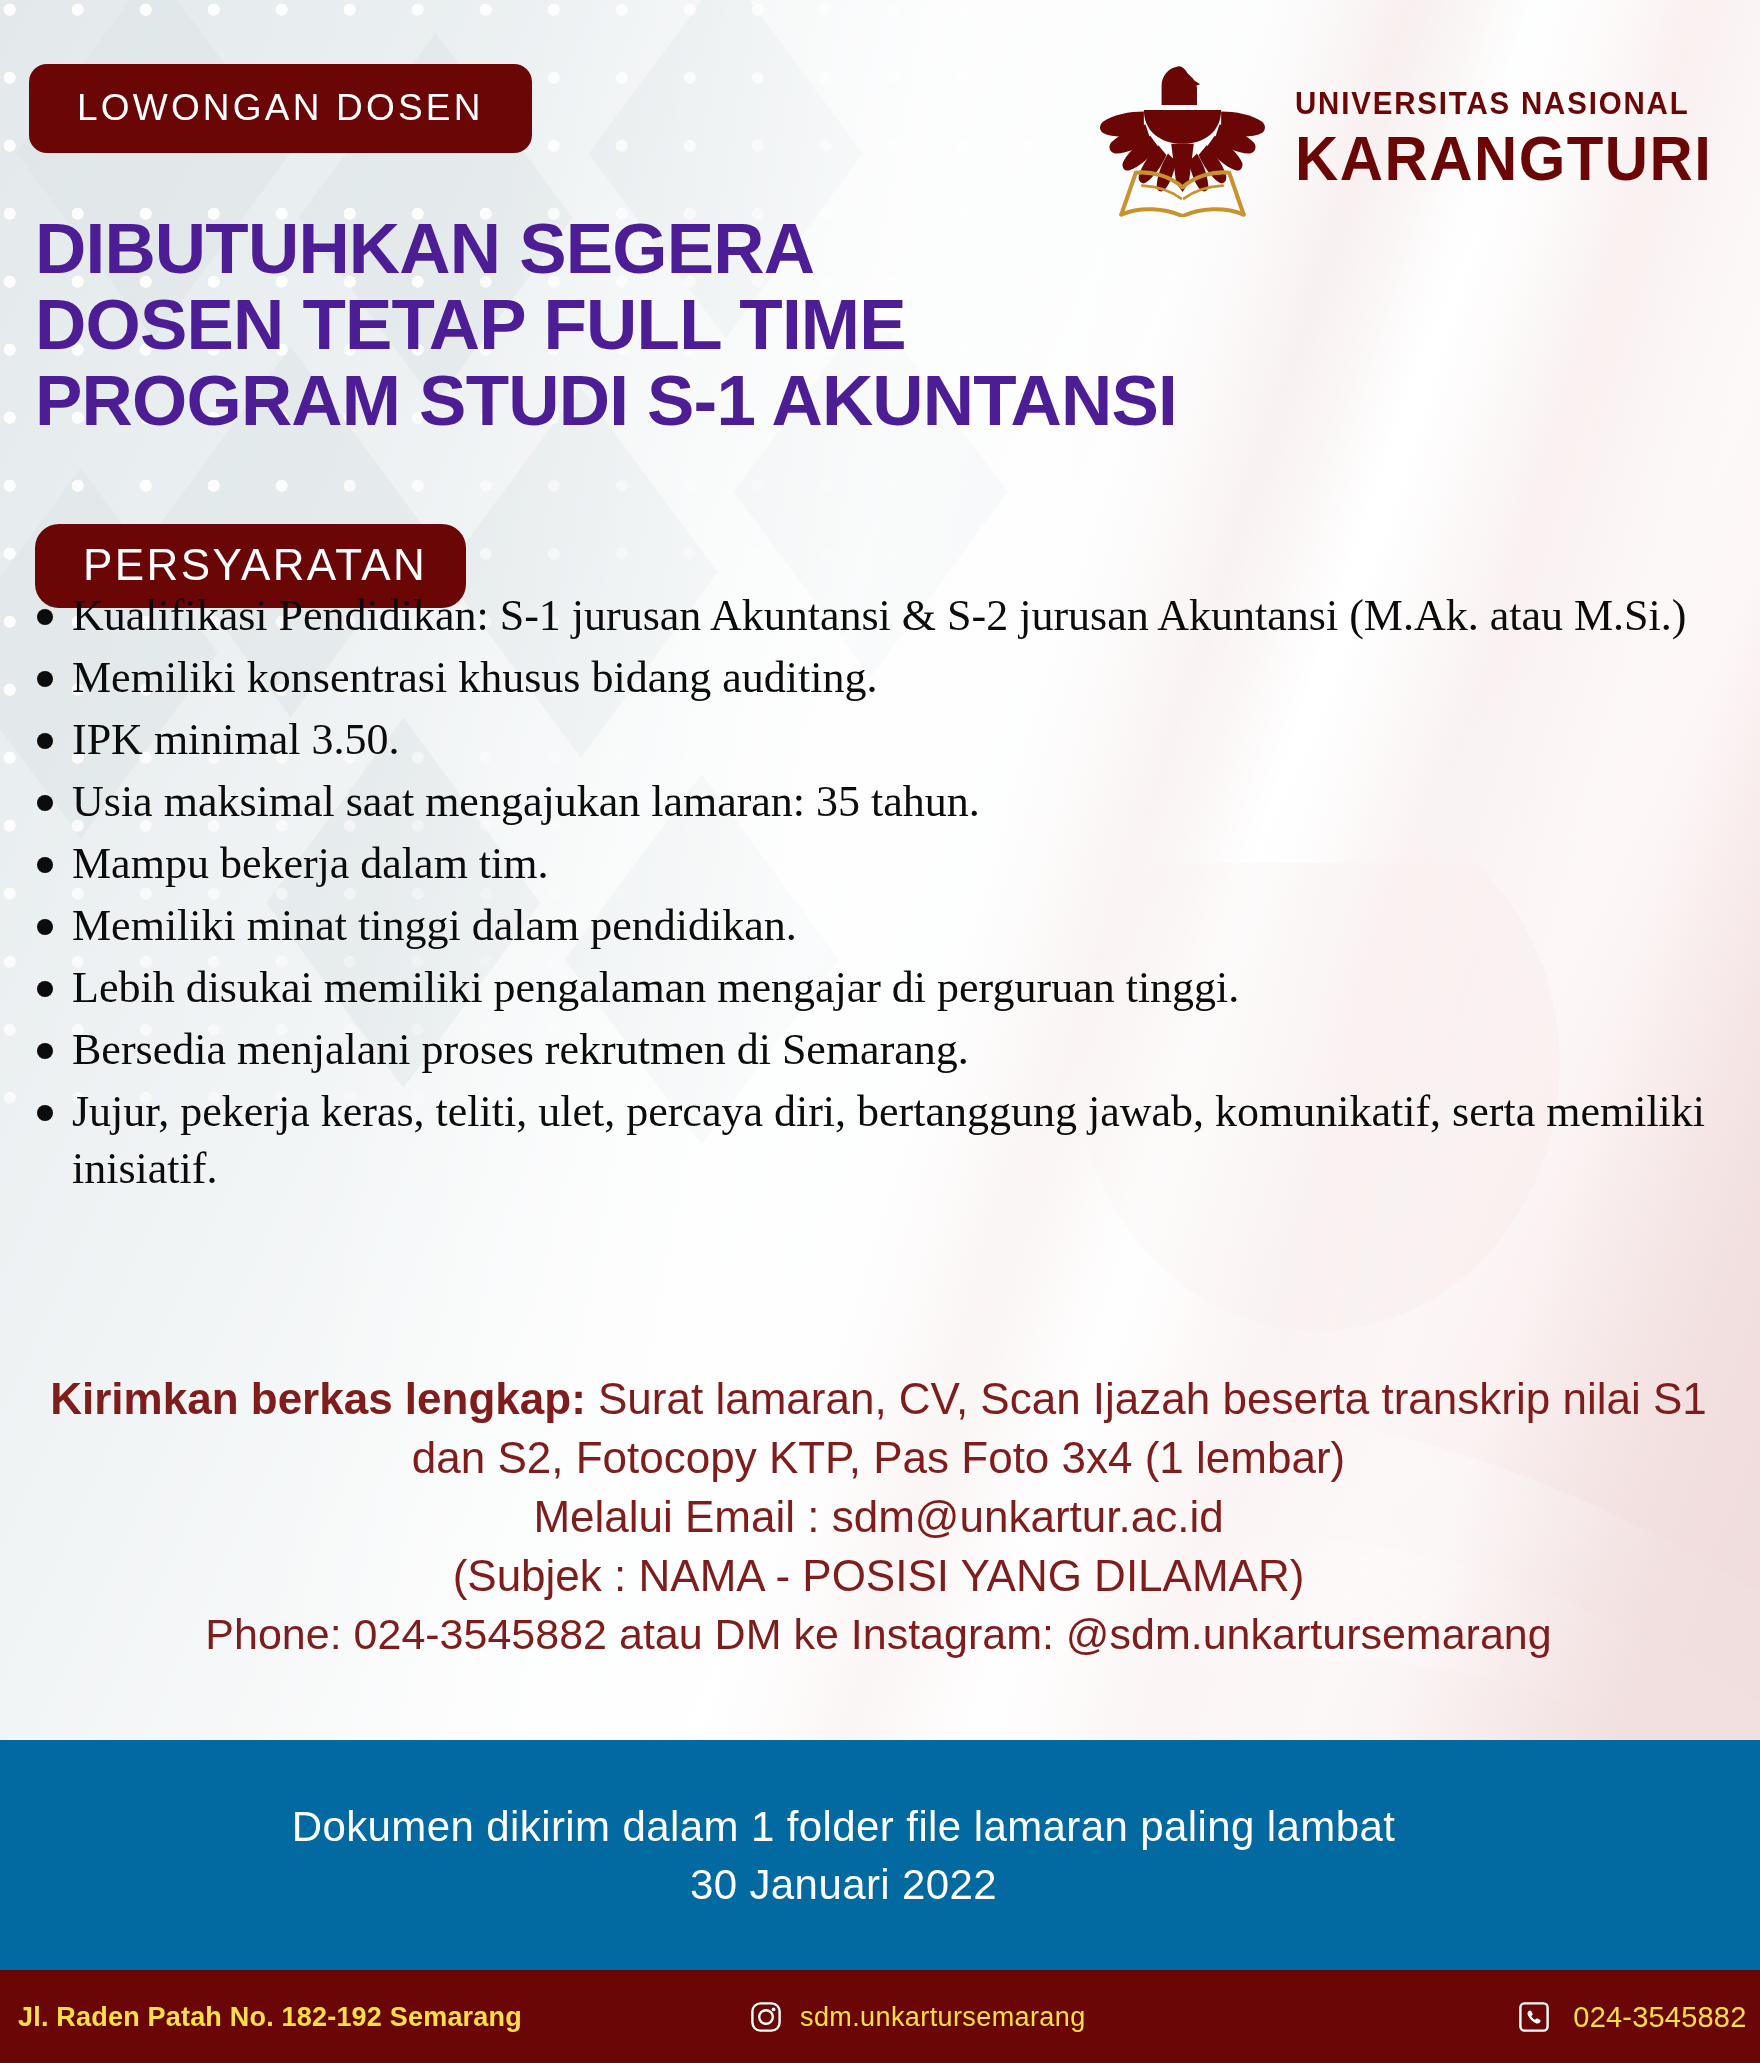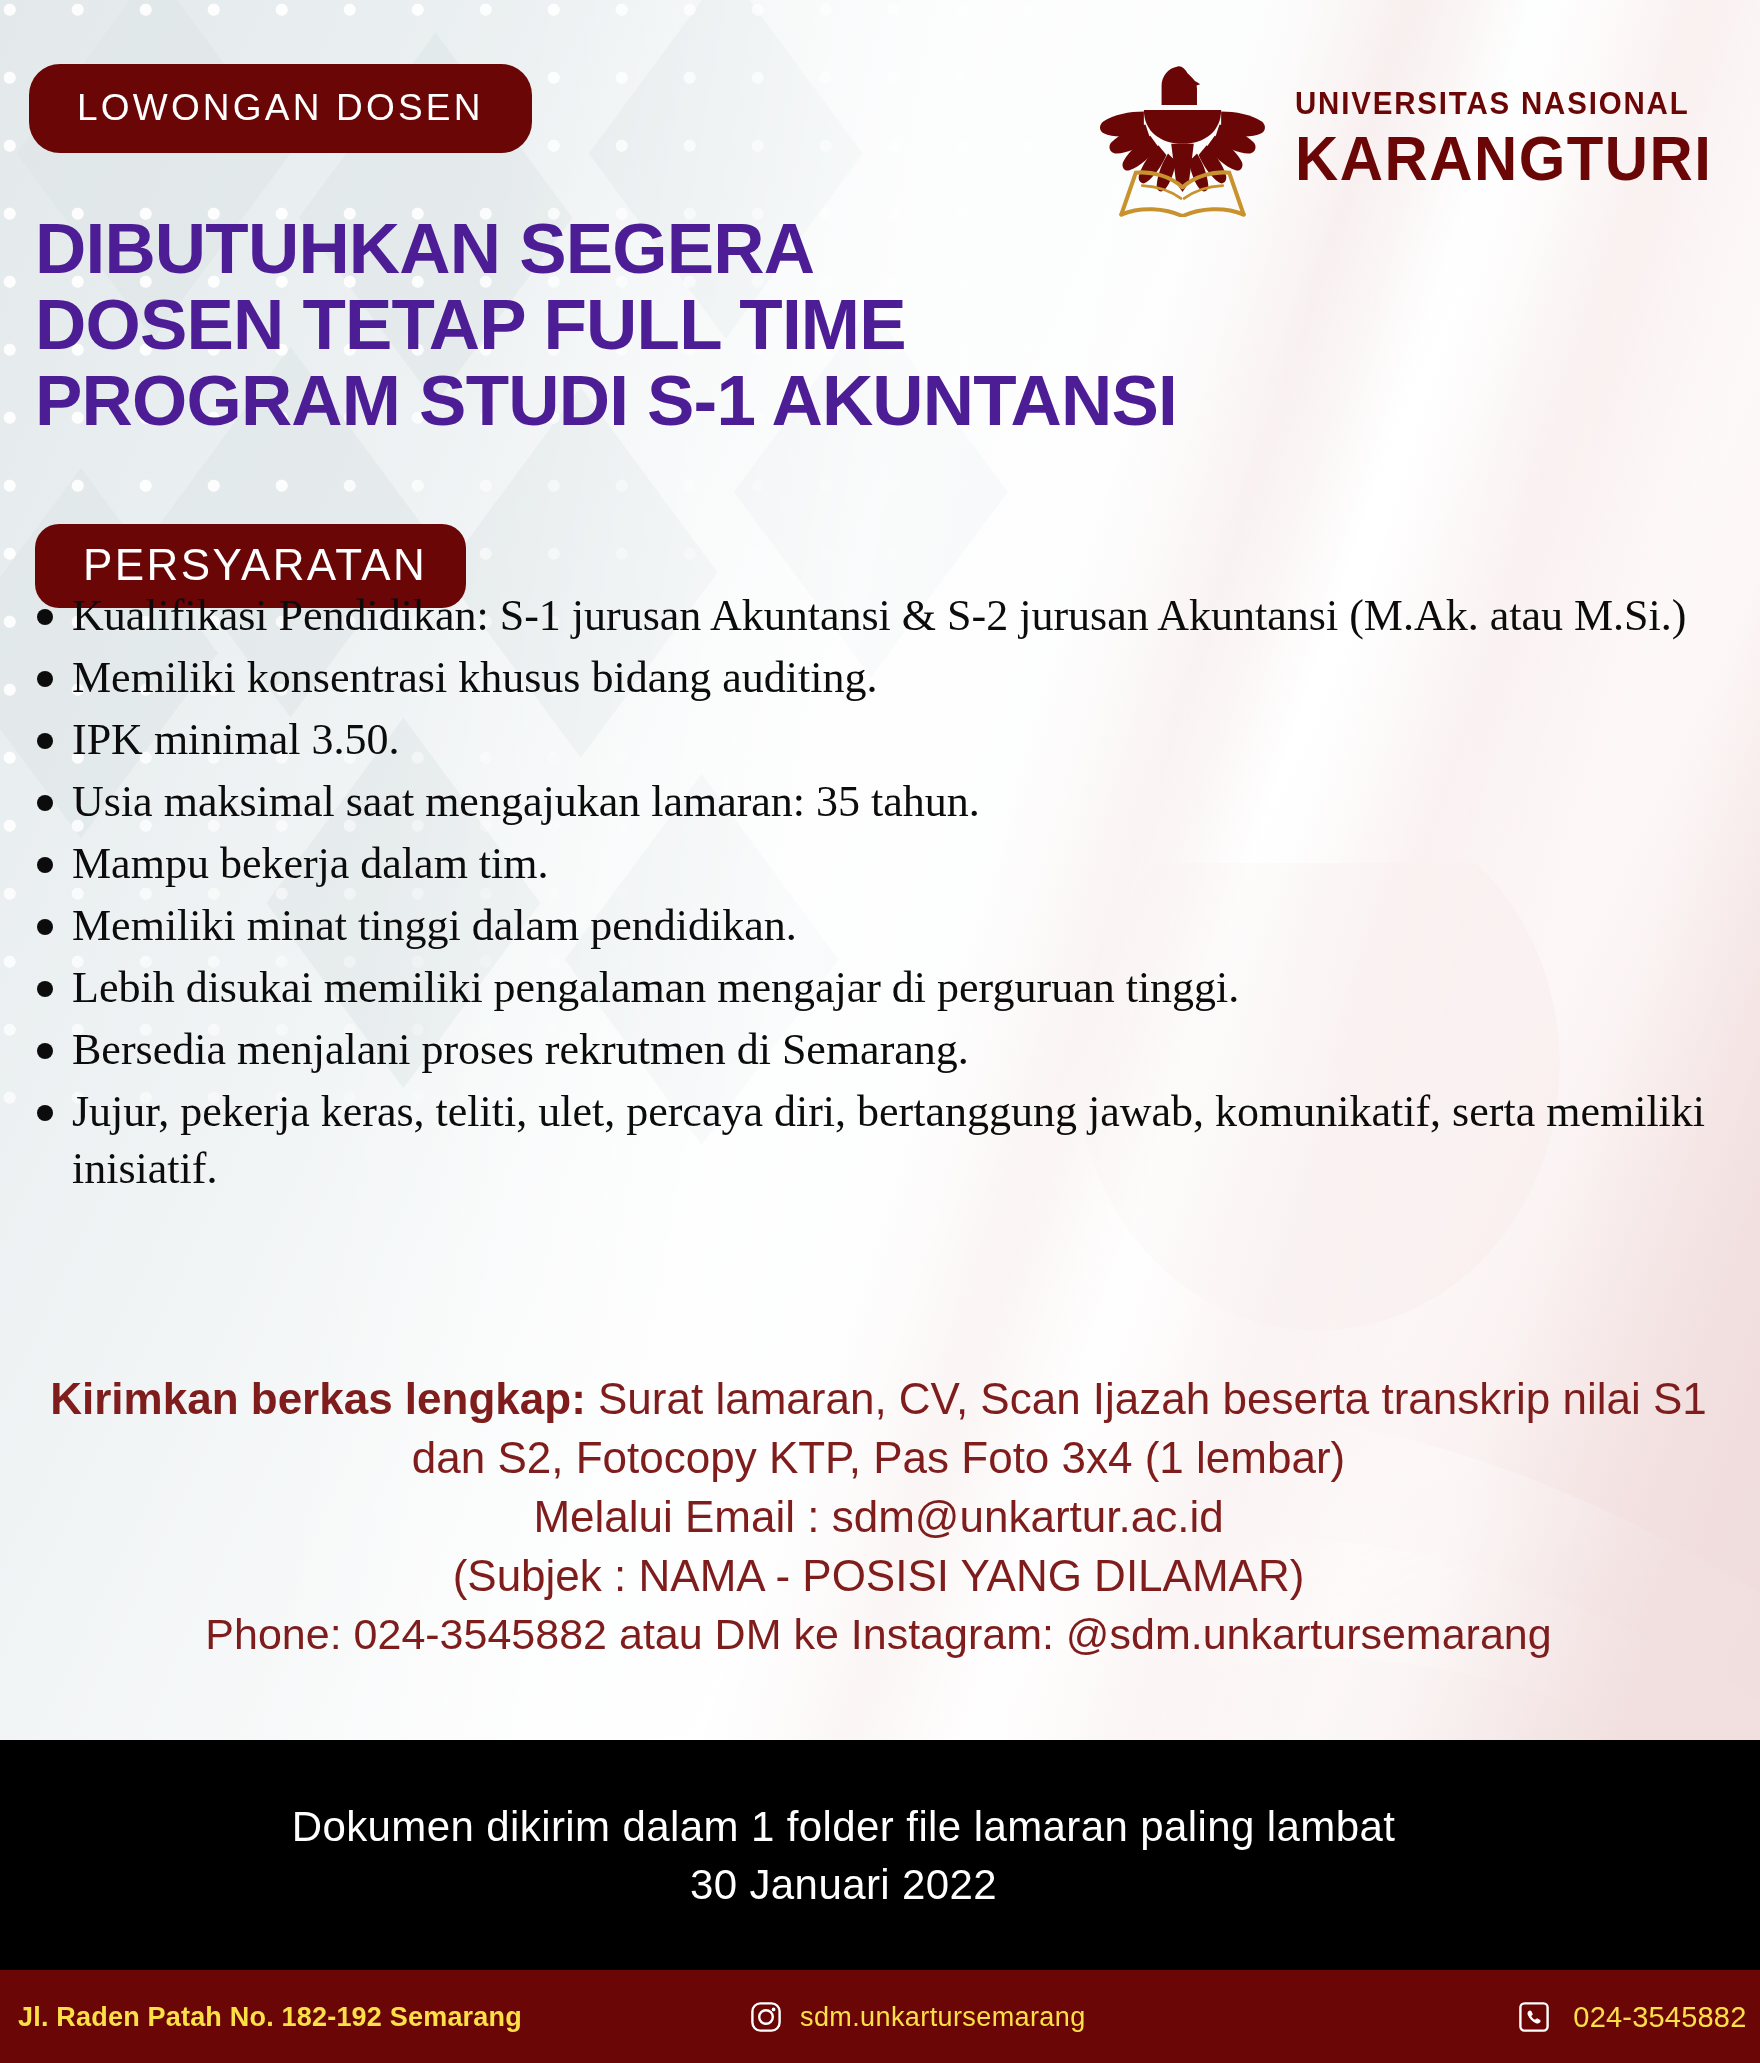--- a/index.html
+++ b/index.html
@@ -76,21 +76,21 @@
     letter-spacing: 3.2px;
     font-weight: 400;
     white-space: nowrap;
   }
 
   #tag-pill {
     position: absolute;
     left: 29px; top: 64px;
     padding: 22.6px 48px 24px 48px;
     font-size: 37px;
-    border-radius: 31px;
+    border-radius: 18px;
   }
 
   #headline {
     position: absolute;
     left: 35px; top: 211px;
     width: 1693px;
     color: #4c1d95;
     font-size: 71px;
     font-weight: 700;
     line-height: 1.07;
@@ -176,21 +176,21 @@
   #submit-block .b { font-weight: 700; }
   #submit-block p { margin: 0; }
   #submit-block #phone-line { font-size: 43px; }
 
   
   #deadline-banner {
     position: absolute;
     left: 0; right: 0;
     top: 1740px;
     height: 231px;
-    background: #000000;
+    background: #0369a1;
     color: #ffffff;
     display: flex;
     flex-direction: column;
     align-items: center;
     justify-content: center;
   }
   #deadline-banner .dl {
     font-size: 42px;
     line-height: 1.38;
     letter-spacing: 0.4px;

